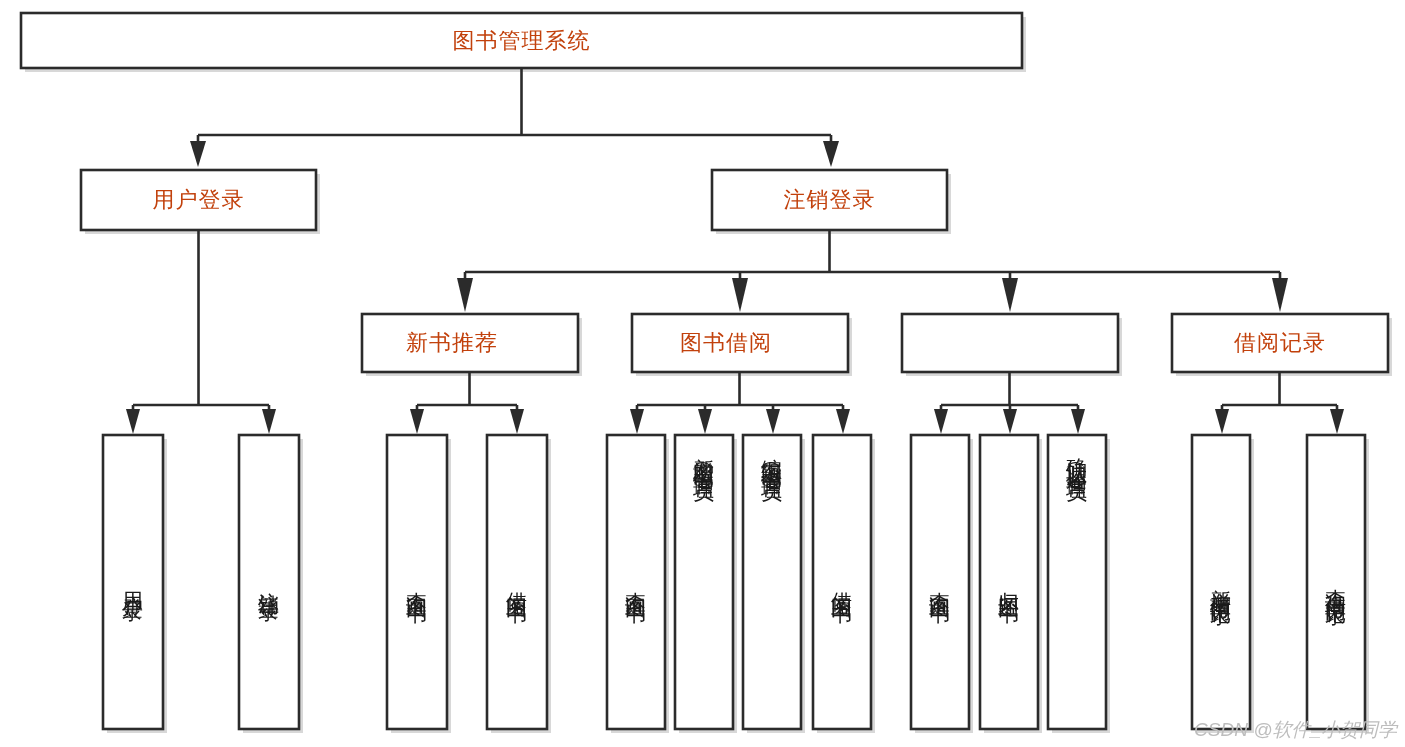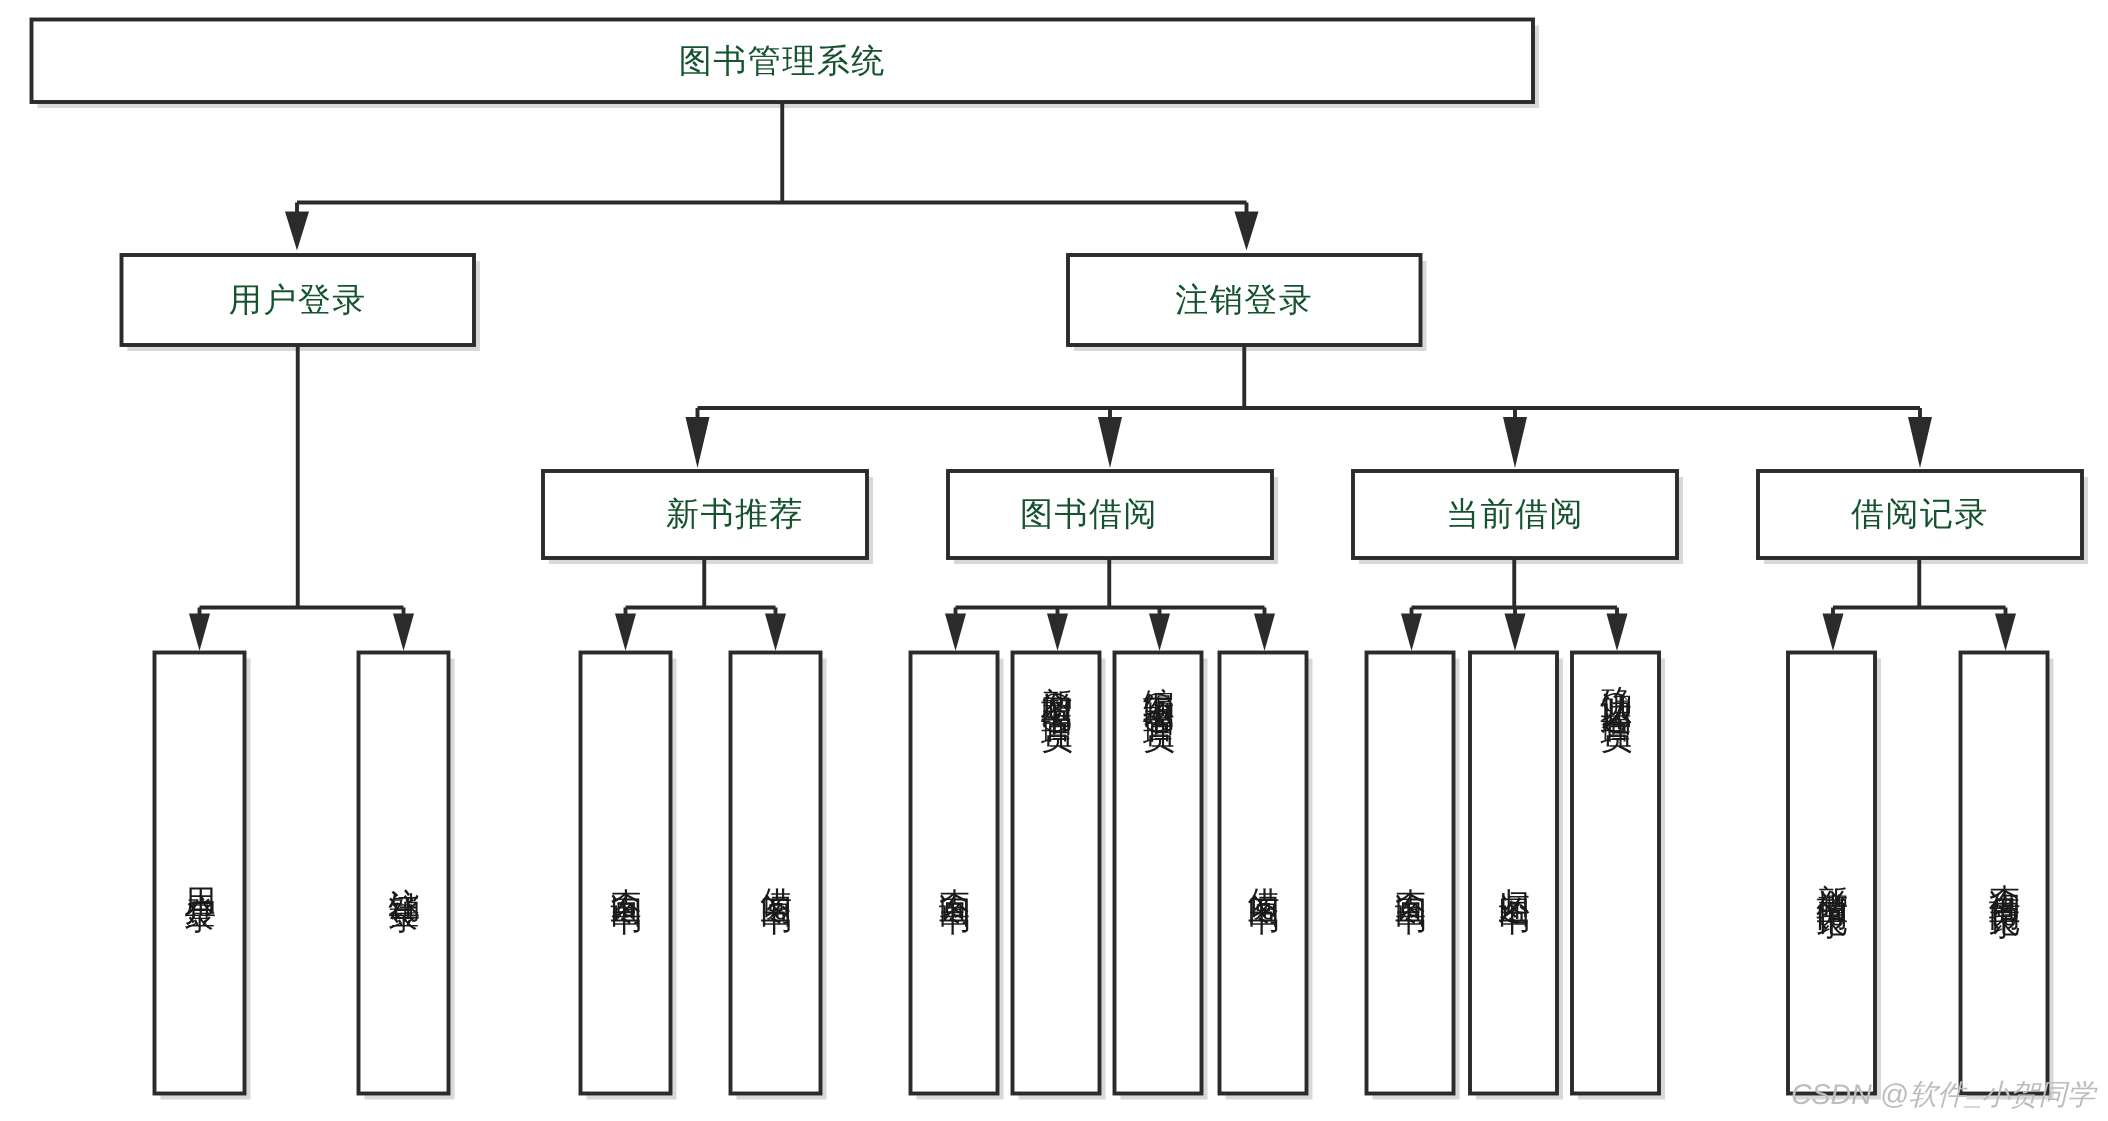--- a/index.html
+++ b/index.html
@@ -63,21 +63,21 @@
     white-space: nowrap;
   }
   .hlabel-wrap {
     position: absolute;
     display: flex;
     align-items: center;
     justify-content: center;
     pointer-events: none;
     font-family: Liberation Mono, monospace;
     font-size: 22px;
-    color: #14532d;
+    color: #c2410c;
     letter-spacing: 1px;
     white-space: nowrap;
   }
   .watermark {
     position: absolute;
     right: 8px;
     bottom: 4px;
     font-family: "Liberation Sans", "DejaVu Sans", sans-serif;
     font-size: 19px;
     color: #bdbdbd;
@@ -254,23 +254,22 @@
       <rect class="node-box" x="1307" y="435" width="58" height="294"></rect>
     </g>
 
   </svg>
 
   <div class="hlabel-wrap" style="left:21px; top:13px; width:1001px; height:55px;">图书管理系统</div>
 
   <div class="hlabel-wrap" style="left:81px; top:170px; width:235px; height:60px;">用户登录</div>
   <div class="hlabel-wrap" style="left:712px; top:170px; width:235px; height:60px;">注销登录</div>
 
-  <div class="hlabel-wrap" style="left:378px; top:314px; width:224px; height:58px;">新书推荐</div>
+  <div class="hlabel-wrap" style="left:340px; top:314px; width:224px; height:58px;">新书推荐</div>
   <div class="hlabel-wrap" style="left:632px; top:314px; width:188px; height:58px;">图书借阅</div>
-  <div class="hlabel-wrap" style="left:902px; top:314px; width:216px; height:58px;">当前借阅</div>
   <div class="hlabel-wrap" style="left:1172px; top:314px; width:216px; height:58px;">借阅记录</div>
 
   <div class="vlabel-wrap" style="left:103px; top:435px; width:60px; height:294px;">
     <span class="vlabel-inner">用户登录</span>
   </div>
   <div class="vlabel-wrap" style="left:239px; top:435px; width:60px; height:294px;">
     <span class="vlabel-inner">注销登录</span>
   </div>
 
   <div class="vlabel-wrap" style="left:387px; top:435px; width:60px; height:294px;">

